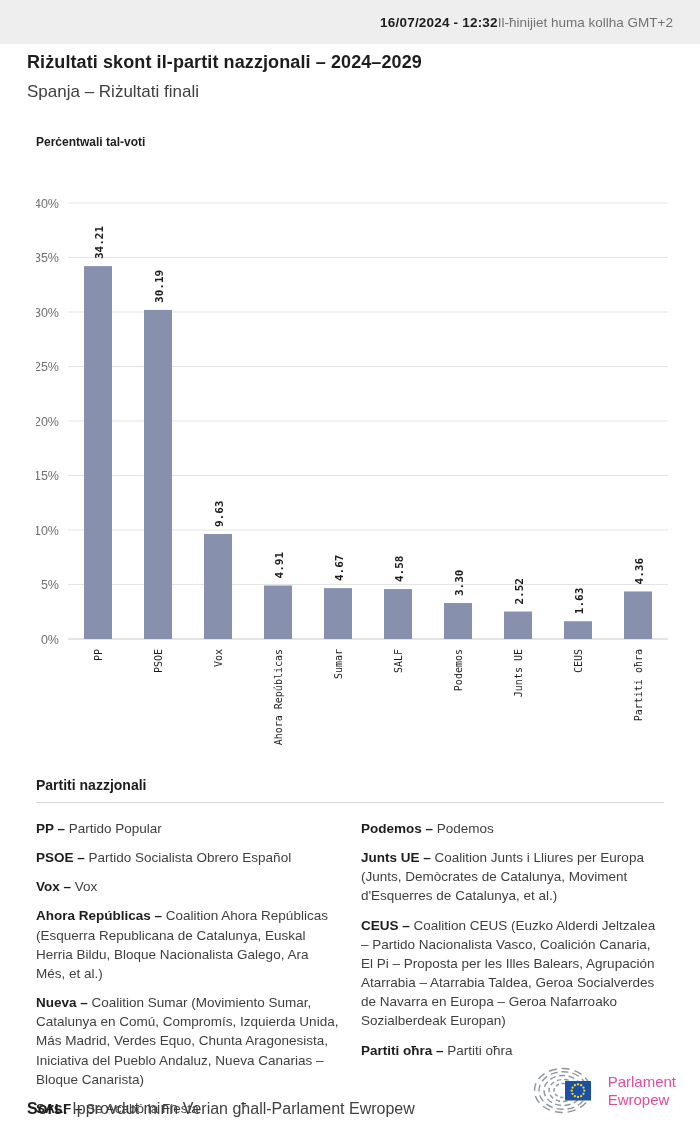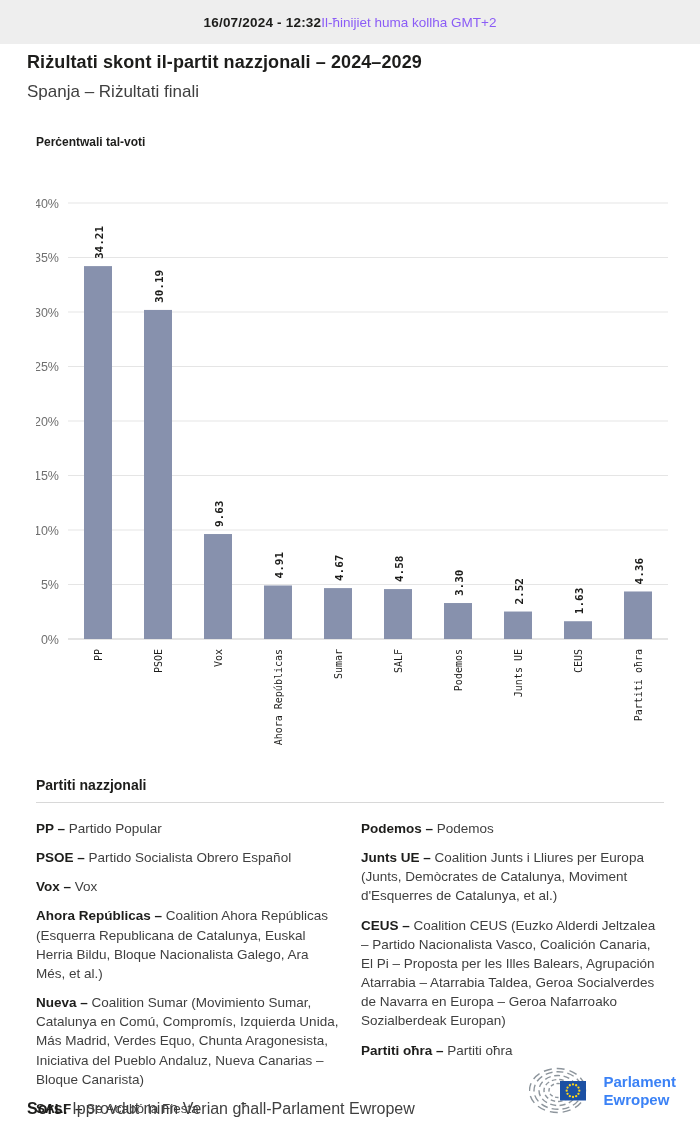--- a/index.html
+++ b/index.html
@@ -2,25 +2,25 @@
 <html><head>
 <meta charset="utf-8">
 <style>
   * { margin:0; padding:0; box-sizing:border-box; }
   html,body { background:#ffffff; }
   body { font-family:"Liberation Sans", sans-serif; color:#1d1d1b; }
   .page { position:relative; width:700px; height:1131px; background:#fff; overflow:hidden; }
 
   .topbar {
     height:44px; background:#eeeeee;
-    display:flex; justify-content:center; align-items:center;
+    display:flex; justify-content:flex-end; align-items:center;
     padding:13px 27px; font-size:13.5px;
   }
   .topbar .date { font-weight:bold; letter-spacing:.2px; }
-  .topbar .tz { color:#8b5cf6; }
+  .topbar .tz { color:#737373; }
 
   .head { margin:8px 27px 0; }
   .head h1 { font-size:18px; font-weight:bold; letter-spacing:.1px; }
   .head h2 { margin-top:9px; font-size:17px; font-weight:normal; color:#3f3f3f; }
 
   .chart-section { margin:0 36px; }
   .chart-section h3 { margin-top:33px; font-size:12px; font-weight:bold; }
   .chart-mount { margin-top:7px; }
   .chart-mount svg { display:block; }
 
@@ -37,21 +37,21 @@
     font-size:16px; color:#3f3f3f;
   }
   .source-line b { color:#1d1d1b; }
 
   .ep-logo {
     position:absolute; right:24px; top:1067;
     top:1067px;
     display:flex; align-items:center; gap:10px;
   }
   .ep-logo .logo-text {
-    font-size:15px; font-weight:bold; color:#3b82f6; line-height:1.18;
+    font-size:15px; font-weight:normal; color:#ec4899; line-height:1.18;
   }
 </style>
 </head>
 <body>
 
 <div class="page">
 
   <header class="topbar">
     <span class="date">16/07/2024 - 12:32</span>
     <span class="tz">Il-ħinijiet huma kollha GMT+2</span>

